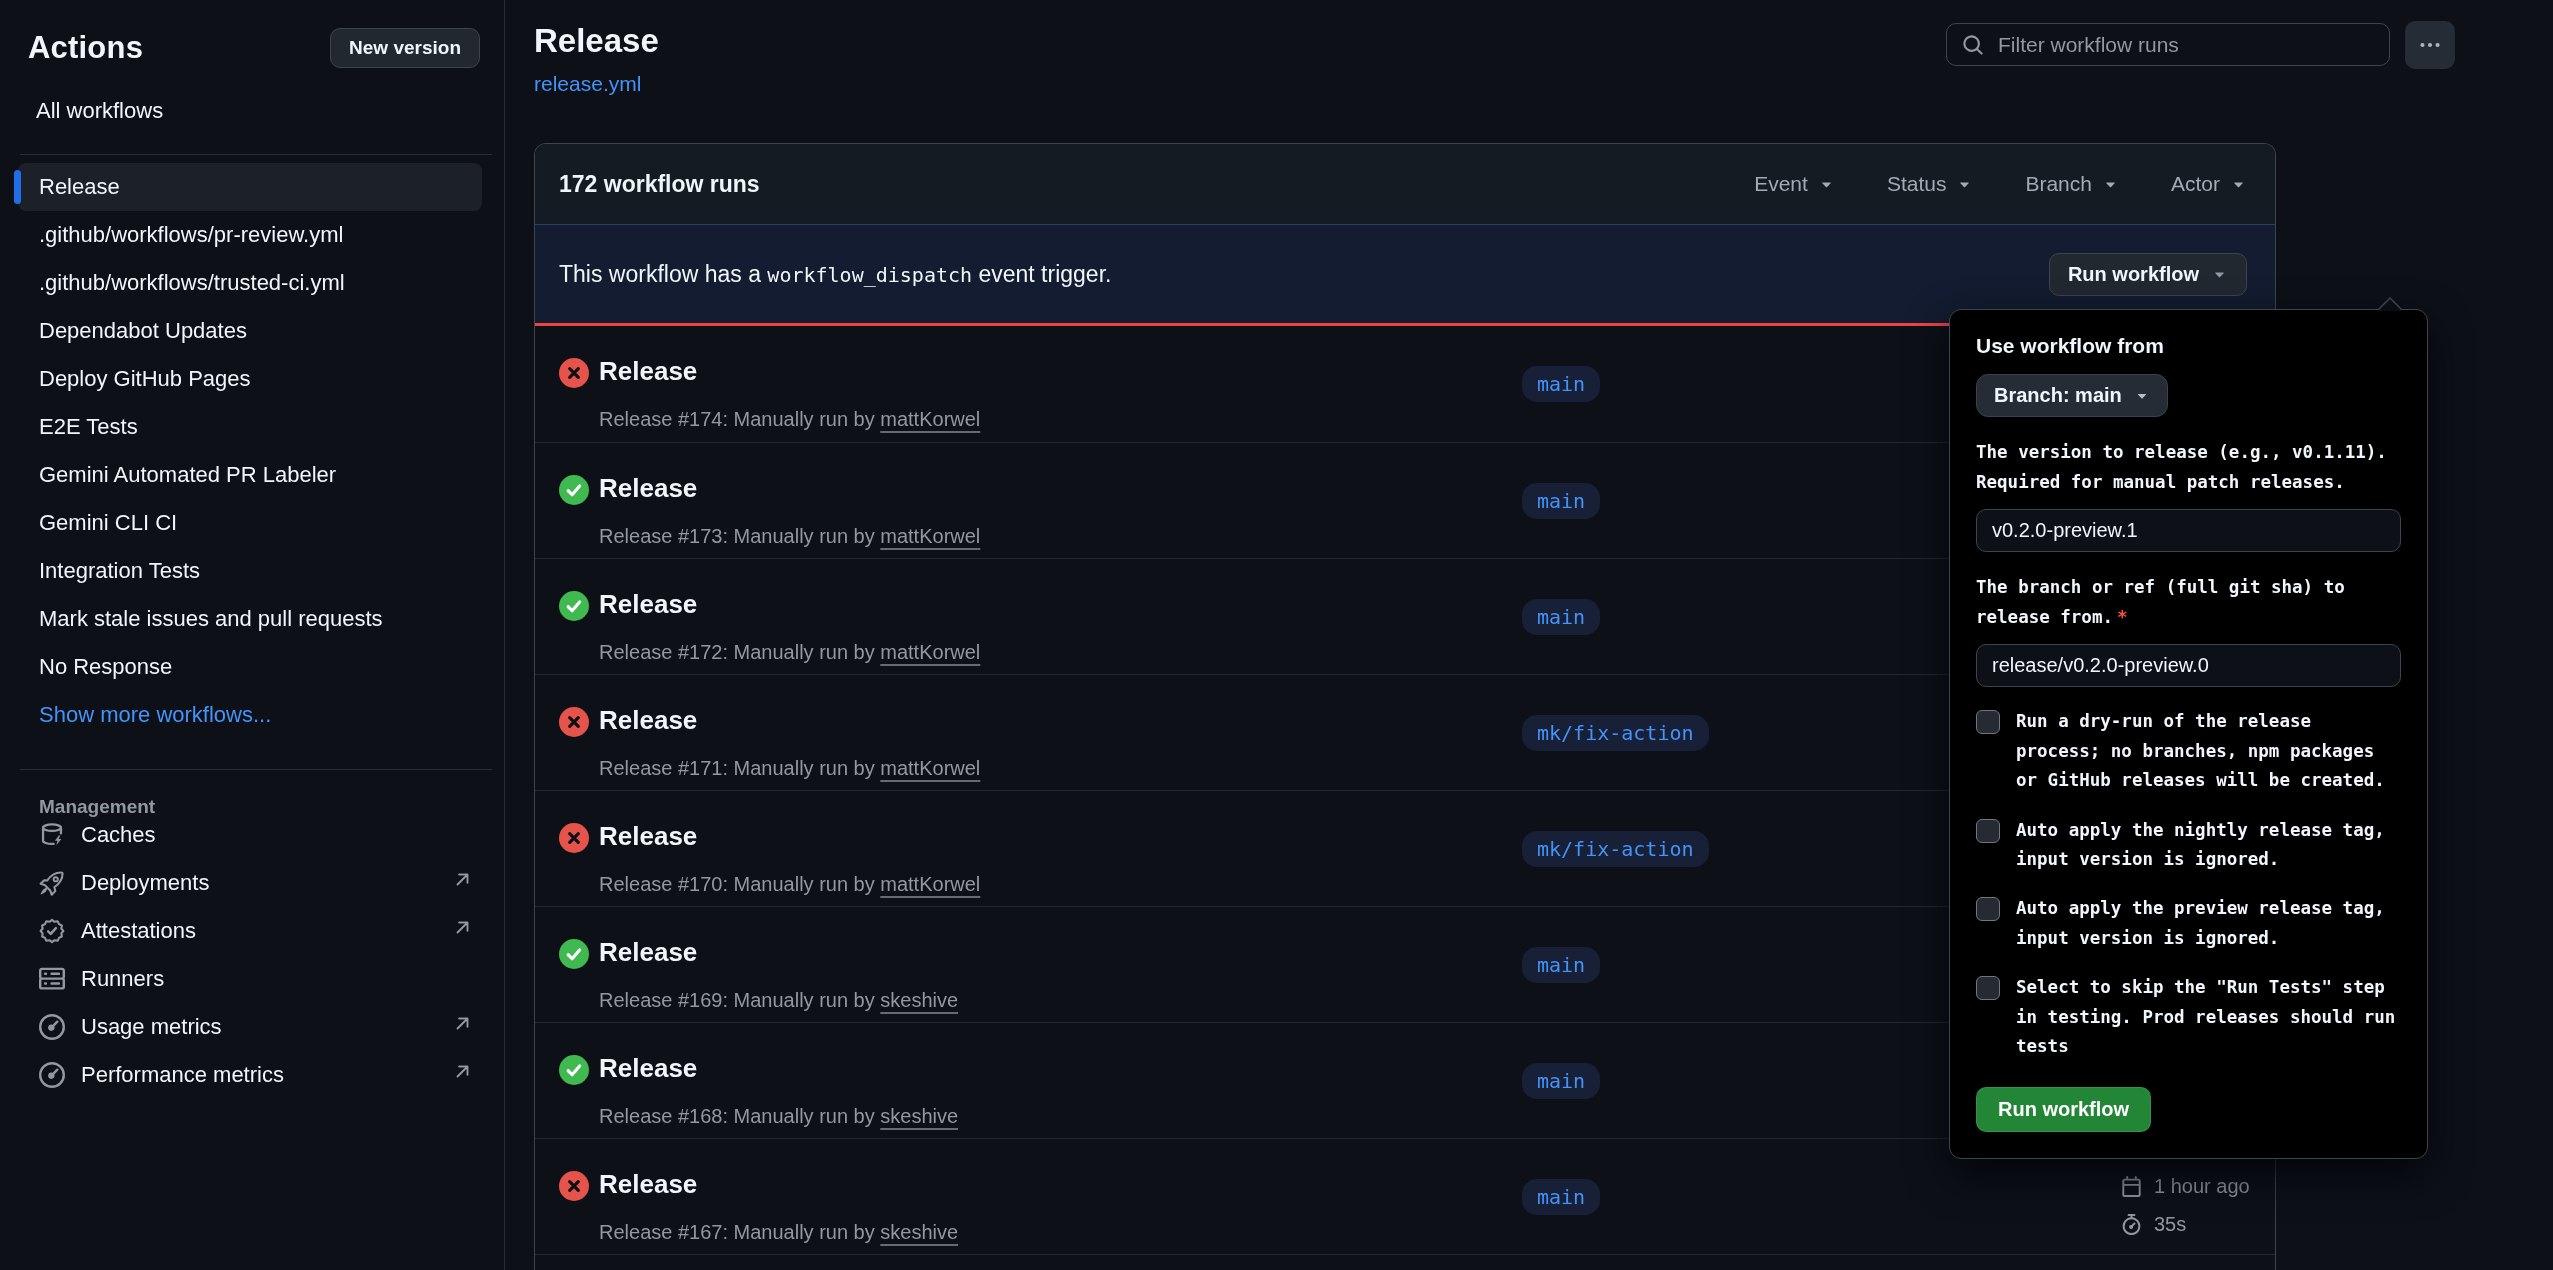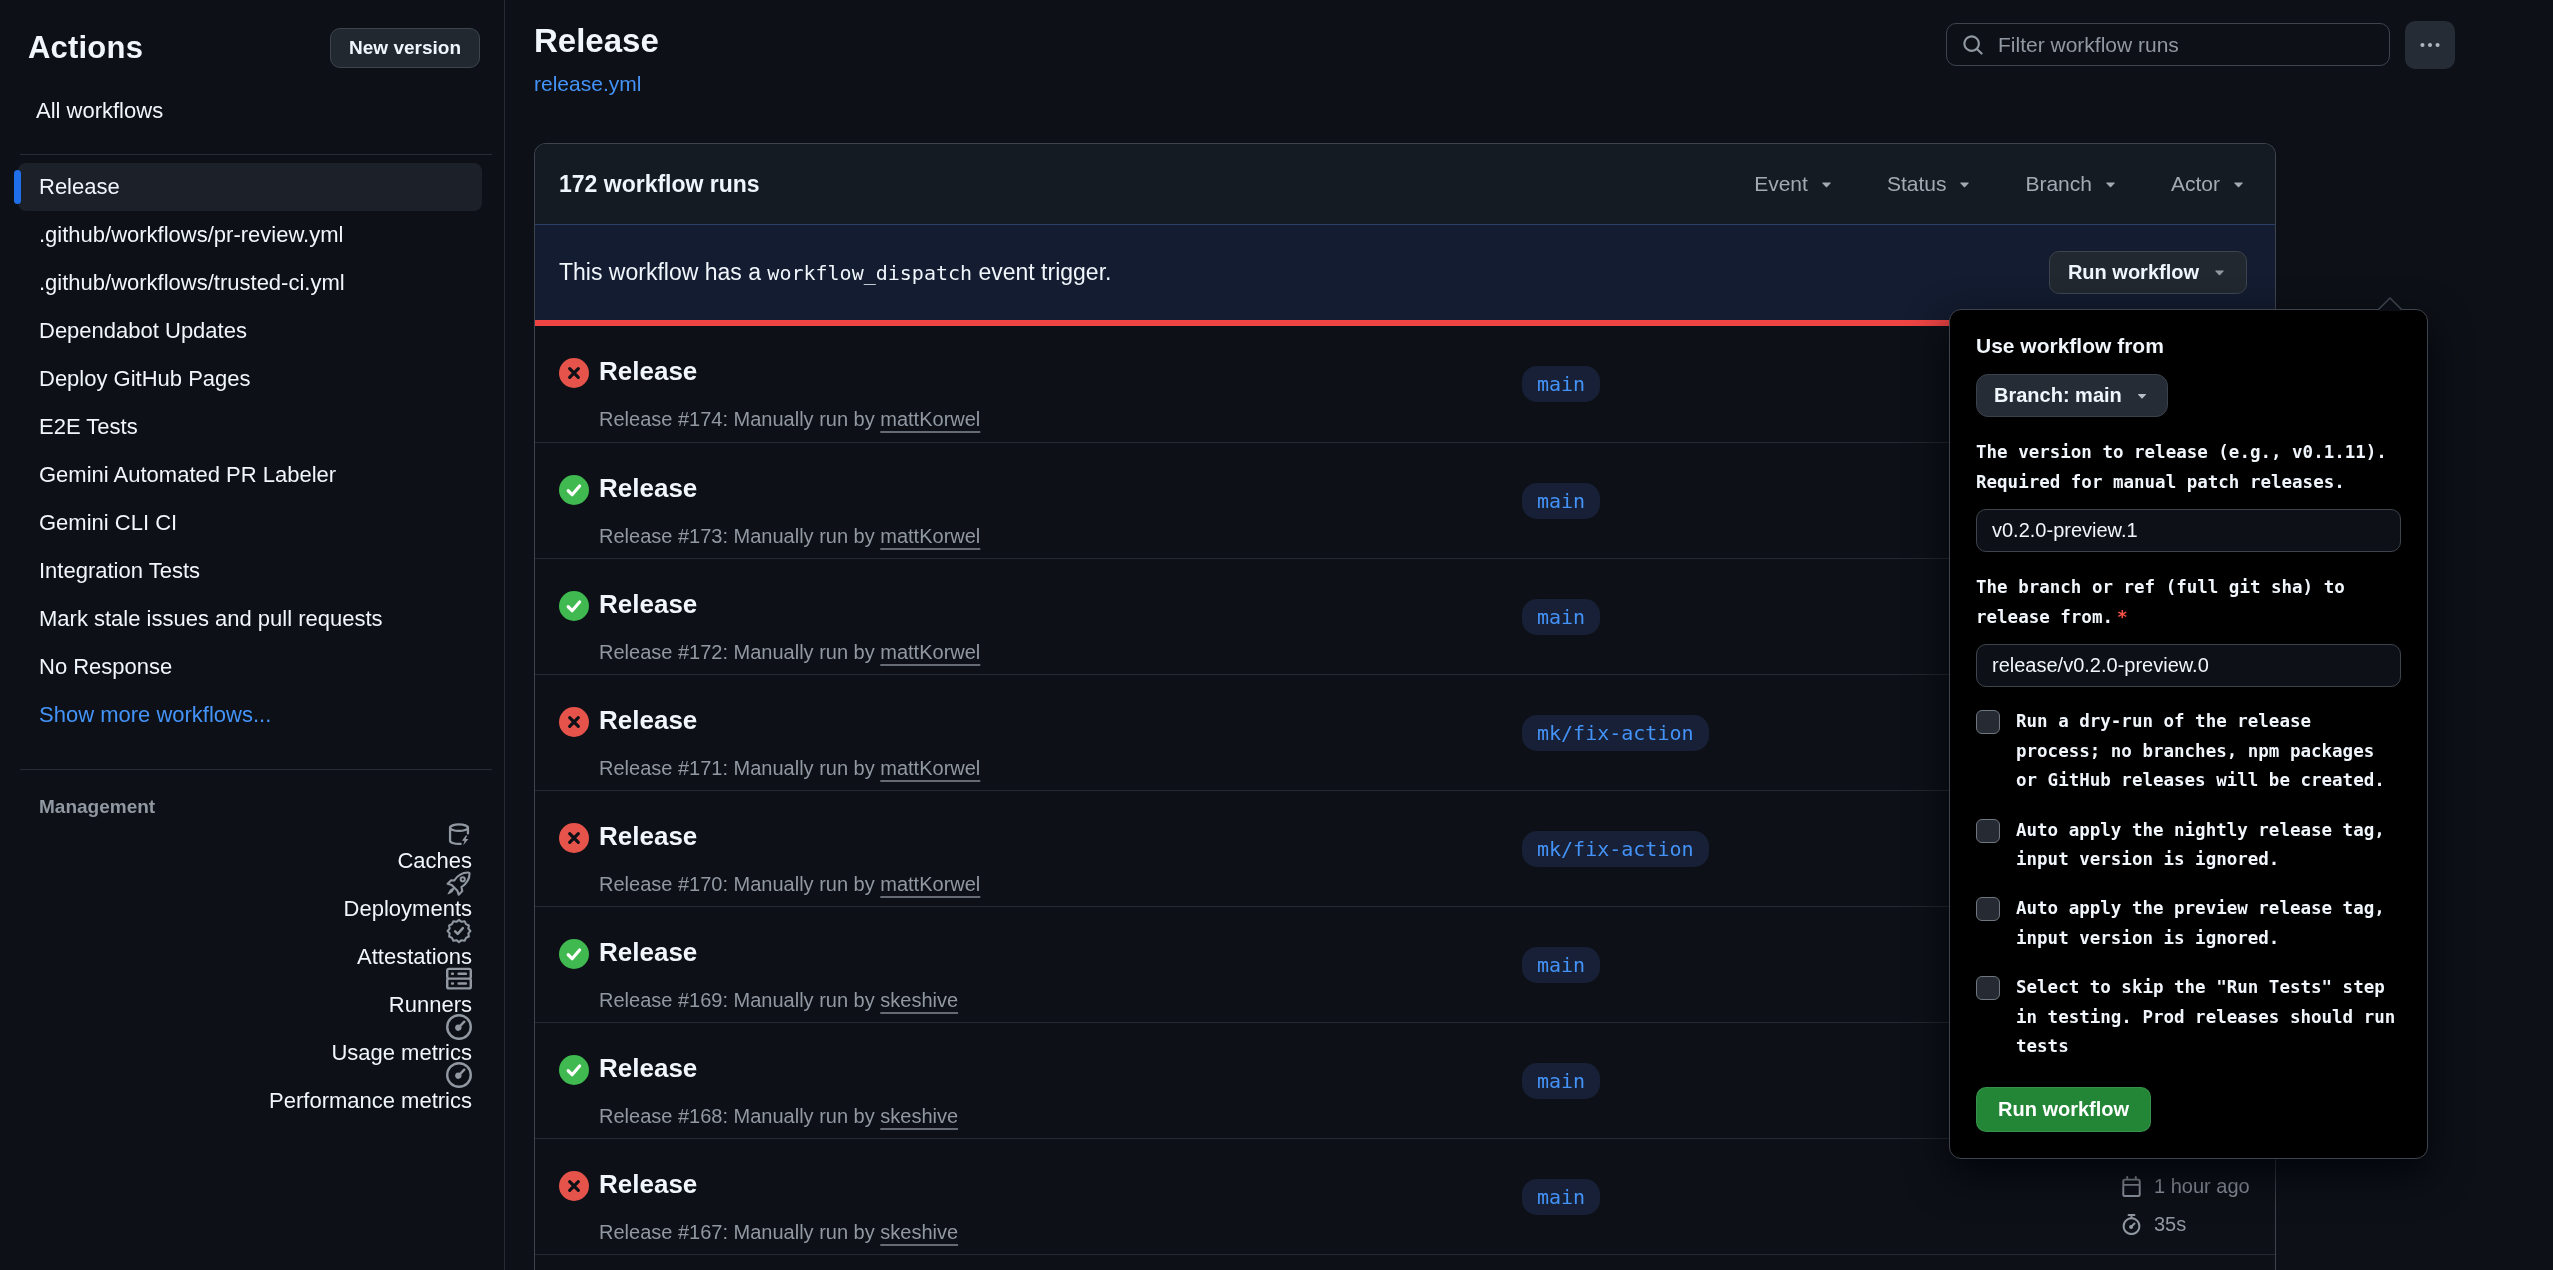--- a/index.html
+++ b/index.html
@@ -19,21 +19,21 @@
     padding:8px 18px;font-size:19px;font-weight:600;color:#f0f6fc;cursor:pointer;}
   .all-wf{margin:30px 0 0 28px;font-size:22px;color:#f0f6fc;cursor:pointer;}
   .sb-divider{height:1px;background:#262c36;margin:30px 12px 0 12px;}
   .nav-list{padding:8px 0 0 0;}
   .nav-item{position:relative;height:48px;display:flex;align-items:center;margin:0 22px 0 10px;padding:0 10px 0 21px;
     font-size:22px;color:#f0f6fc;border-radius:8px;cursor:pointer;white-space:nowrap;}
   .nav-item.selected{background:#1c2129;}
   .nav-item.selected::before{content:"";position:absolute;left:-4px;top:7px;width:7px;height:34px;border-radius:4px;background:#1f6feb;}
   .nav-item.link .nav-label{color:#4493f8;}
   .sb-section-label{margin:26px 0 4px 31px;font-size:19px;font-weight:600;color:#9198a1;}
-  .mgmt-item{height:48px;display:flex;align-items:flex-end;margin:0 22px 0 10px;padding:0 10px 0 21px;border-radius:8px;cursor:pointer;flex-direction:column;}
+  .mgmt-item{height:48px;display:flex;align-items:flex-start;margin:0 22px 0 10px;padding:0 10px 0 21px;border-radius:8px;cursor:pointer;}
   .mgmt-item .m-icon{width:26px;height:26px;color:#9198a1;flex:0 0 auto;}
   .mgmt-item .m-label{margin-left:16px;font-size:22px;color:#f0f6fc;}
   .mgmt-item .m-ext{margin-left:auto;width:19px;height:19px;color:#9198a1;}
 
   
   .main-title{position:absolute;left:534px;top:22px;}
   .main-title h1{margin:0;font-size:33px;font-weight:600;}
   .yml-link{display:block;margin-top:12px;font-size:21px;color:#4493f8;text-decoration:none;cursor:pointer;}
   .filter-wrap{position:absolute;left:1946px;top:23px;width:444px;height:43px;box-sizing:border-box;
     border:1px solid #3d444d;border-radius:10px;display:flex;align-items:center;background:#0d1117;}
@@ -45,21 +45,21 @@
   .top-kebab svg{width:22px;height:22px;}
 
   
   .runs-box{position:absolute;left:534px;top:143px;width:1742px;height:1127px;box-sizing:border-box;
     border:1px solid #3d444d;border-bottom:none;border-radius:12px 12px 0 0;overflow:hidden;background:#0d1117;}
   .runs-head{height:80px;background:#151b23;display:flex;align-items:center;padding:0 28px 0 24px;box-sizing:border-box;}
   .runs-count{font-size:23px;font-weight:700;}
   .runs-filters{margin-left:auto;display:flex;gap:52px;}
   .rfilter{display:inline-flex;align-items:center;gap:10px;font-size:21px;color:#a2aab4;cursor:pointer;background:none;border:none;padding:0;}
   .rfilter svg{width:17px;height:17px;color:#a2aab4;}
-  .dispatch-banner{height:102px;box-sizing:border-box;background:#131c30;border-top:1px solid #2b4064;border-bottom:6px solid #ef4444;
+  .dispatch-banner{height:102px;box-sizing:border-box;background:#131c30;border-top:1px solid #2b4064;border-bottom:3px solid #ef4444;
     display:flex;align-items:center;padding:0 28px 0 24px;}
   .dispatch-banner .b-text{font-size:23px;color:#f0f6fc;}
   .dispatch-banner code{font-family:"DejaVu Sans Mono",monospace;font-size:20px;}
   .banner-run-btn{margin-left:auto;display:inline-flex;align-items:center;gap:12px;background:#212830;border:1px solid #3d444d;
     border-radius:10px;padding:9px 18px;font-size:20px;font-weight:600;color:#f0f6fc;cursor:pointer;}
   .banner-run-btn svg{width:17px;height:17px;color:#9198a1;}
 
   .run-row{position:relative;height:116px;box-sizing:border-box;cursor:pointer;}
   .run-row + .run-row{border-top:1px solid #232931;}
   .run-status{position:absolute;left:24px;top:32px;width:30px;height:30px;}

